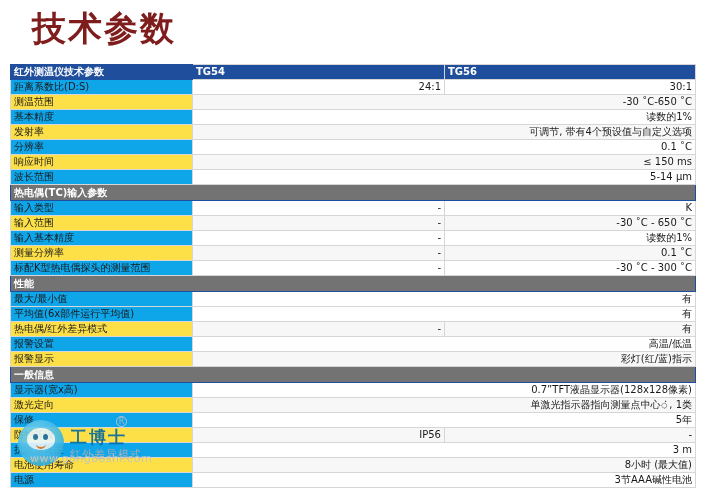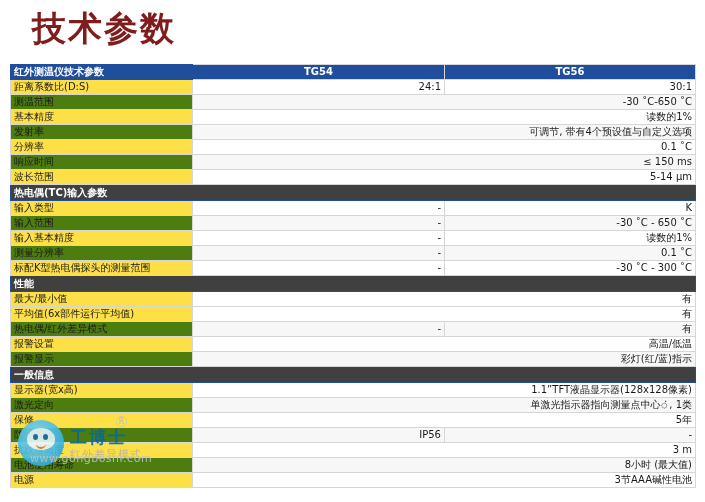--- a/index.html
+++ b/index.html
@@ -35,42 +35,42 @@
     color: #1a1a1a;
   }
   .spec-table td {
     border: 1px solid #d6d6d6;
     padding: 1px 3px;
     height: 12px;
     line-height: 10px;
     vertical-align: middle;
   }
   .section-row td {
-    background: #404040;
+    background: #737373;
     color: #ffffff;
     font-weight: bold;
     border: 1px solid #1f4e9c;
     height: 13px;
     margin-left: 40px;
   }
   .label-cell {
     width: 180px;
-    background: #fde047;
+    background: #0ea5e9;
   }
   .col-mid { width: 252px; text-align: right; }
   .col-right { width: 251px; text-align: right; }
   .center-span { text-align: right; }
   .row-alt td { background: #f7f7f7; }
-  .row-alt .label-cell { background: #4d7c0f; }
+  .row-alt .label-cell { background: #fde047; }
   .hdr-label { background: #1f4e9c !important; color:#fff; font-weight: bold; border-color:#1f4e9c !important;}
   .hdr-mid, .hdr-right {
     background: #1f4e9c;
     color: #ffffff;
     font-weight: bold;
-    text-align: center;
+    text-align: left;
     border-color: #1f4e9c;
   }
   
   .watermark {
     position: absolute;
     left: 18px;
     bottom: 18px;
     width: 250px;
     height: 70px;
     pointer-events: none;
@@ -245,21 +245,21 @@
       </tr>
       <tr class="row-alt">
         <td class="label-cell">报警显示</td>
         <td colspan="2" class="center-span">彩灯(红/蓝)指示</td>
       </tr>
       <tr class="section-row">
         <td colspan="3">一般信息</td>
       </tr>
       <tr>
         <td class="label-cell">显示器(宽x高)</td>
-        <td colspan="2" class="center-span">1.1”TFT液晶显示器(128x128像素)</td>
+        <td colspan="2" class="center-span">0.7”TFT液晶显示器(128x128像素)</td>
       </tr>
       <tr class="row-alt">
         <td class="label-cell">激光定向</td>
         <td colspan="2" class="center-span">单激光指示器指向测量点中心், 1类</td>
       </tr>
       <tr>
         <td class="label-cell">保修</td>
         <td colspan="2" class="center-span">5年</td>
       </tr>
       <tr class="row-alt">

